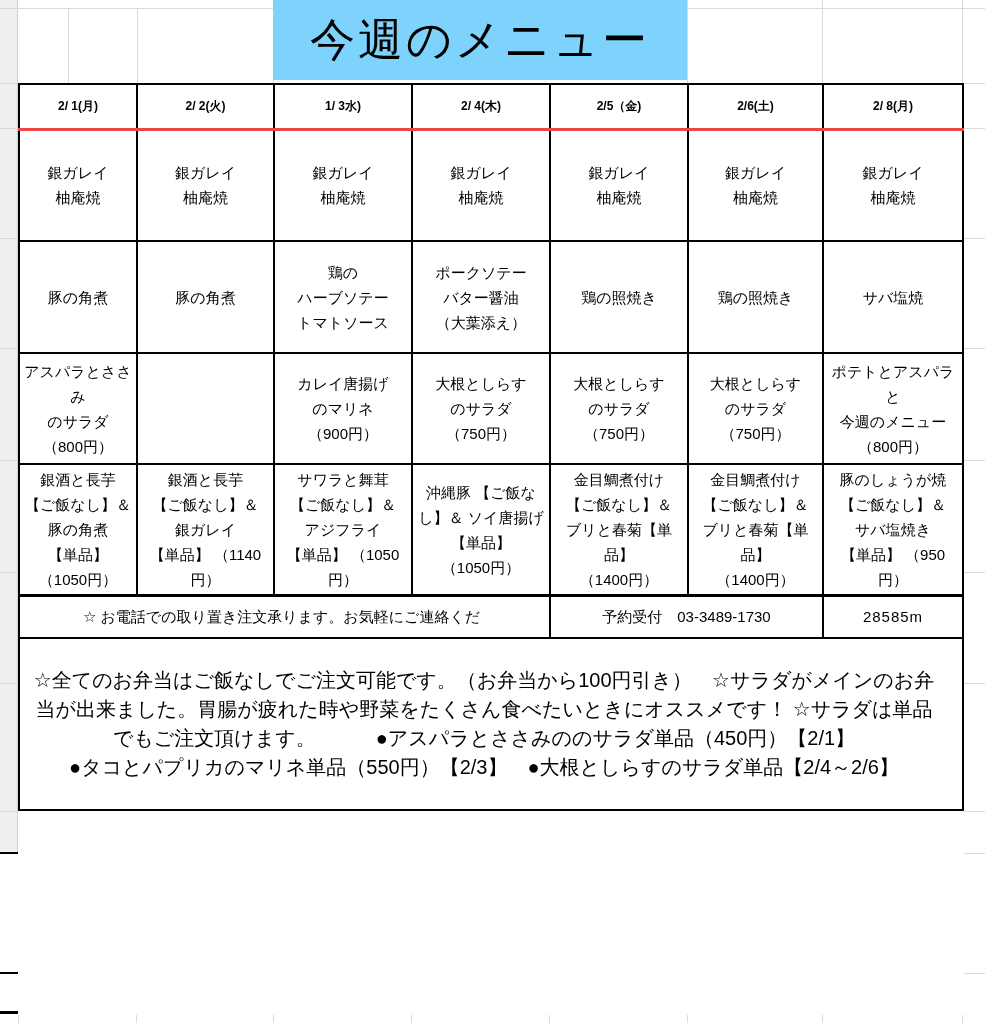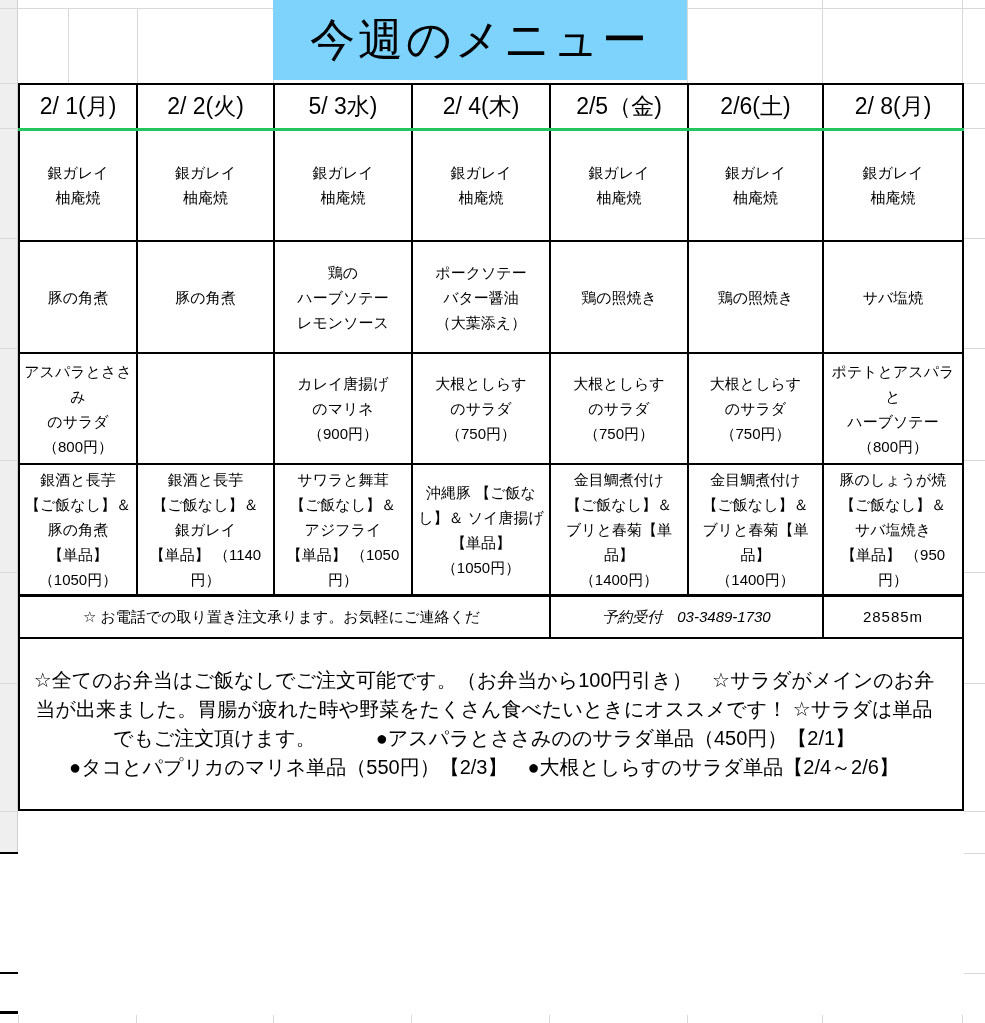--- a/index.html
+++ b/index.html
@@ -12,26 +12,26 @@
   .blk{position:absolute;background:#000;}
   .title{position:absolute;left:273px;top:0;width:414px;height:80px;display:flex;
          align-items:center;justify-content:center;font-size:45px;letter-spacing:3px;
          background:#7dd3fc;white-space:nowrap;}
   
   table.menu{position:absolute;left:18px;top:83px;width:944px;border-collapse:collapse;
              table-layout:fixed;}
   table.menu td{border:2px solid #000;padding:2px;vertical-align:middle;text-align:center;
                 font-size:15px;line-height:25px;white-space:pre-line;overflow:hidden;
                 word-break:break-word;}
-  tr.hd td{font-weight:normal;font-size:23px;border-bottom:3px solid #22c55e;white-space:nowrap;
+  tr.hd td{font-weight:bold;font-size:12px;border-bottom:3px solid #ef4444;white-space:nowrap;
            line-height:20px;}
   tr.r6 td{border-bottom:3px solid #000;}
   td.note-cell{text-align:left;white-space:nowrap;font-size:20px;text-indent:-6px;
                padding:0 0 0 2px;margin-left:44px;}
-  td.reception{text-align:left;white-space:nowrap;font-size:20px;padding-left:6px;font-style:italic;}
+  td.reception{text-align:left;white-space:nowrap;font-size:20px;padding-left:6px;}
   td.code{white-space:nowrap;font-size:20px;letter-spacing:1px;}
   td.notes{text-align:left;padding:0 2px;}
   .notes-inner{margin-left:-14px;white-space:pre;font-size:20px;line-height:29px;}
   td.no-left{border-left:0;}
 </style>
 </head>
 <body>
 
 <div class="sheet">
 
@@ -87,21 +87,21 @@
         <col style="width:138px">
       <col style="width:138px">
         <col style="width:138px">
         <col style="width:135px">
       <col style="width:140px">
     </colgroup>
     <tbody>
         <tr class="hd" style="height:45px">
       <td>2/ 1(月)</td>
       <td>2/ 2(火)</td>
-      <td>5/ 3水)</td>
+      <td>1/ 3水)</td>
       <td>2/ 4(木)</td>
       <td>2/5（金)</td>
       <td>2/6(土)</td>
       <td>2/ 8(月)</td>
     </tr>
     <tr style="height:112px">
       <td>銀ガレイ
 柚庵焼</td>
       <td>銀ガレイ
 柚庵焼</td>
@@ -114,21 +114,21 @@
       <td>銀ガレイ
 柚庵焼</td>
       <td>銀ガレイ
 柚庵焼</td>
     </tr>
     <tr style="height:112px">
       <td>豚の角煮</td>
       <td>豚の角煮</td>
       <td>鶏の
 ハーブソテー
-レモンソース</td>
+トマトソース</td>
       <td>ポークソテー
 バター醤油
 （大葉添え）</td>
       <td>鶏の照焼き</td>
       <td>鶏の照焼き</td>
       <td>サバ塩焼</td>
     </tr>
     <tr style="height:111px">
       <td>アスパラとささみ
 のサラダ
@@ -140,21 +140,21 @@
       <td>大根としらす
 のサラダ
 （750円）</td>
       <td>大根としらす
 のサラダ
 （750円）</td>
       <td>大根としらす
 のサラダ
 （750円）</td>
       <td>ポテトとアスパラと
-ハーブソテー
+今週のメニュー
 （800円）</td>
     </tr>
     <tr class="r6" style="height:128px">
       <td>銀酒と長芋
 【ご飯なし】＆
 豚の角煮
 【単品】
 （1050円）</td>
       <td>銀酒と長芋
 【ご飯なし】＆

